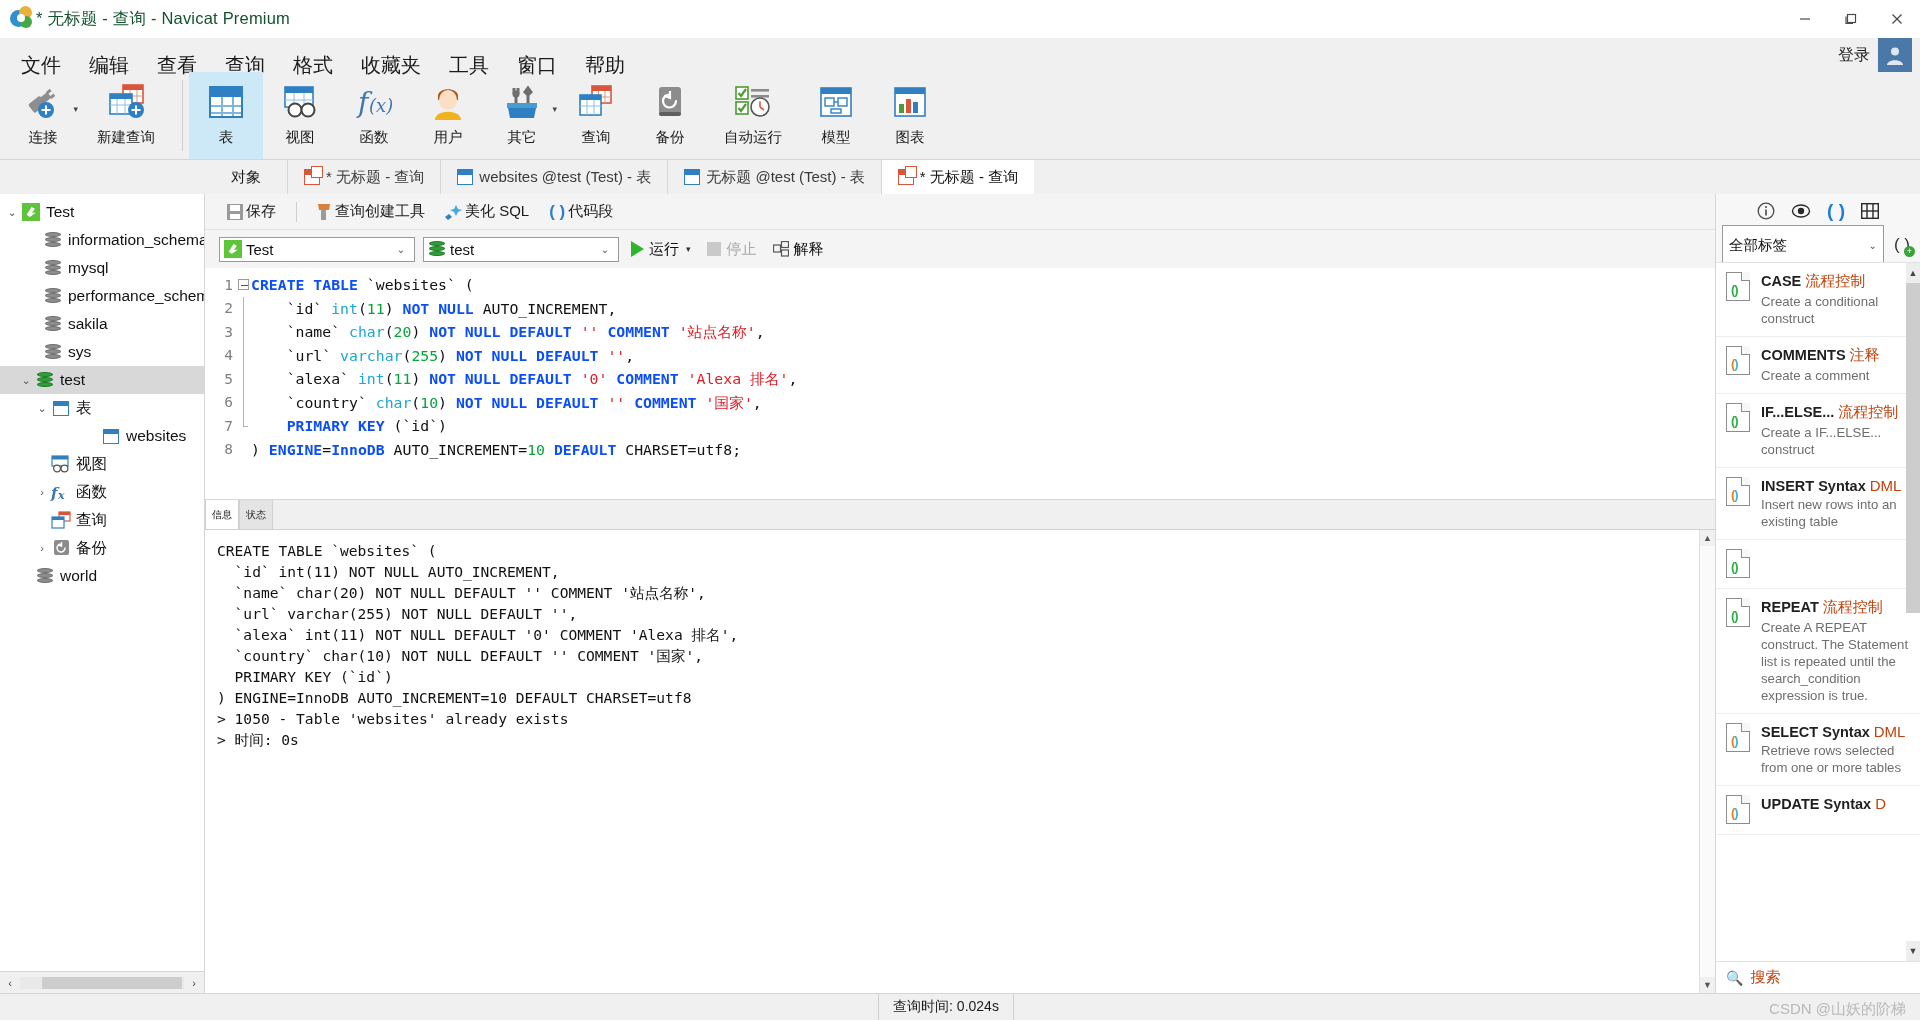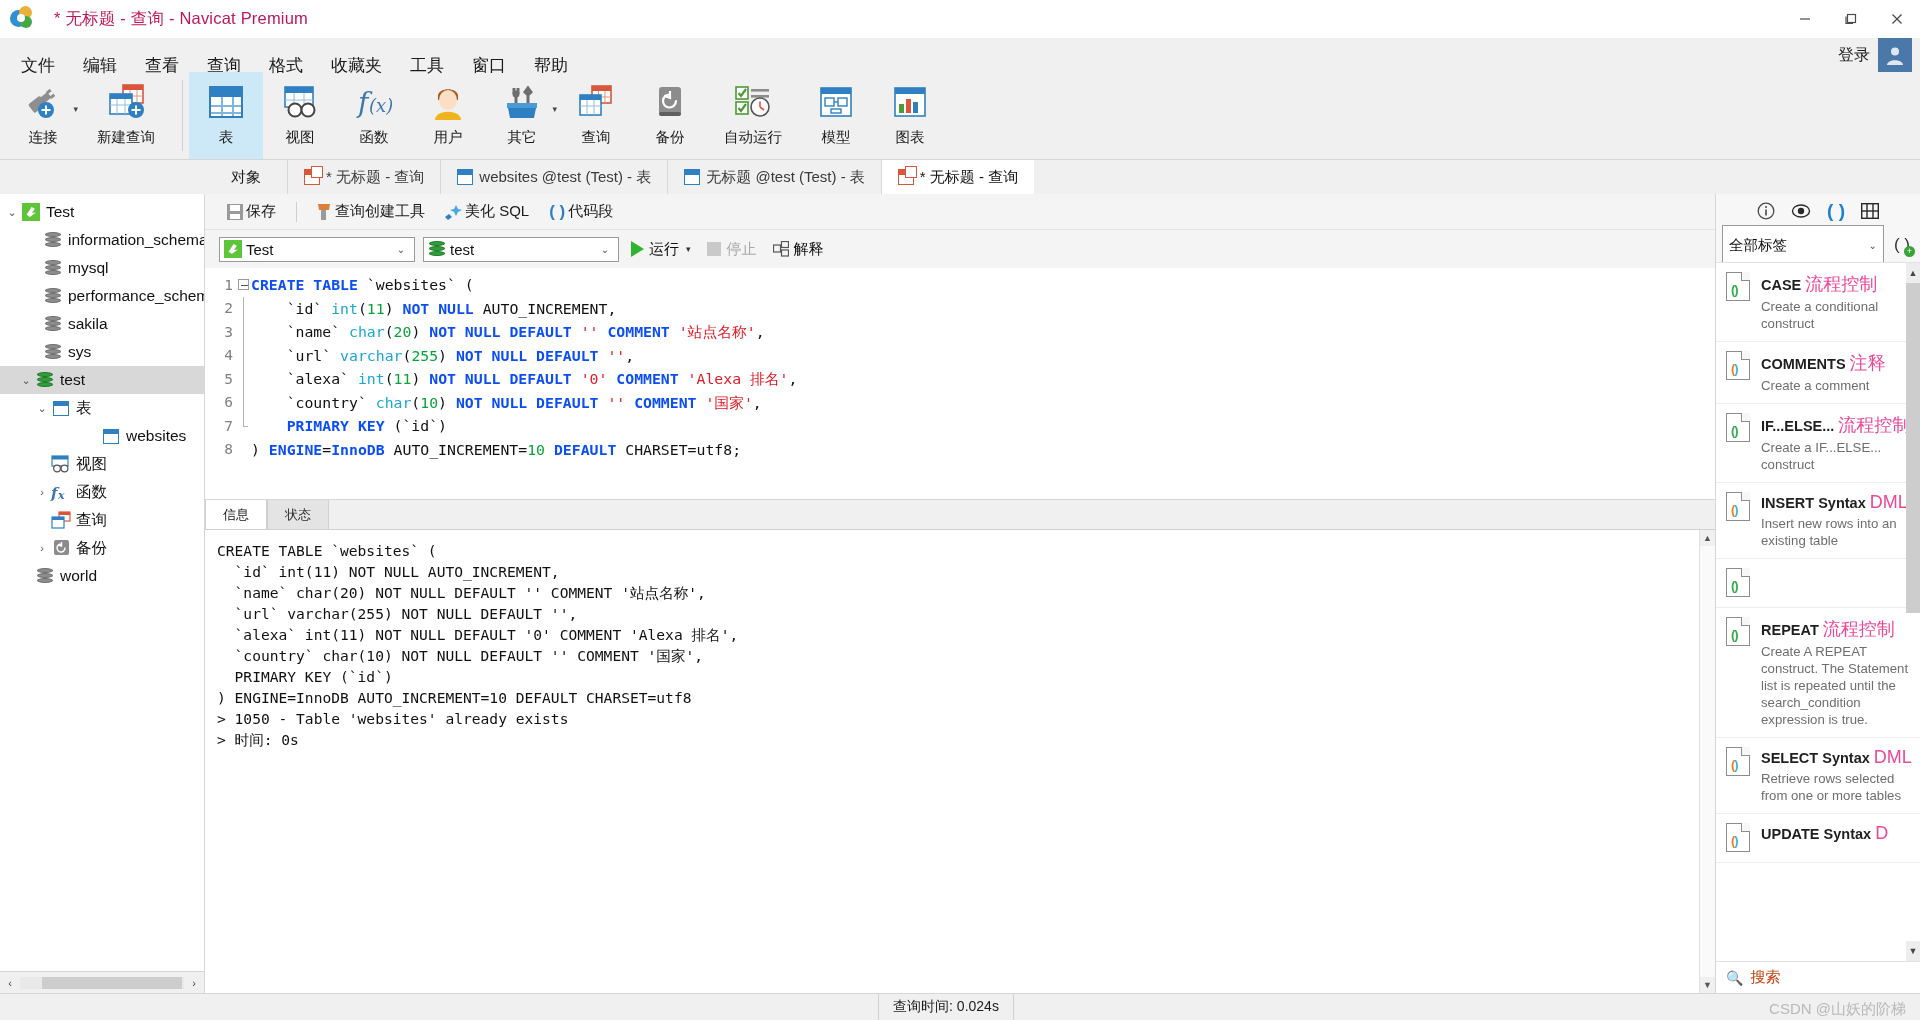--- a/index.html
+++ b/index.html
@@ -11,29 +11,29 @@
   .app { width:1920px; height:1020px; display:flex; flex-direction:column; background:#f0f0f0; }
 
   
   .titlebar { height:38px; background:#ffffff; display:flex; align-items:center; flex:0 0 38px; }
   .tb-logo { width:26px; height:26px; margin-left:10px; position:relative; }
   .tb-logo .c1,.tb-logo .c2,.tb-logo .c3 { position:absolute; border-radius:50%; }
   .tb-logo .c1 { width:17px;height:17px;left:0;top:4px;background:#2f8fd0; }
   .tb-logo .c2 { width:13px;height:13px;left:9px;top:0;background:#e8b13a; }
   .tb-logo .c3 { width:12px;height:12px;left:10px;top:10px;background:#44a845; }
   .tb-logo .hole { position:absolute; width:8px;height:8px;left:7px;top:8px;background:#fff;border-radius:50%; }
-  .tb-title { margin-left:18px; font-size:16.5px; color:#be185d; letter-spacing:.2px; }
+  .tb-title { margin-left:0; font-size:16.5px; color:#14532d; letter-spacing:.2px; }
   .tb-spacer { flex:1; }
   .tb-btn { width:46px; height:38px; display:flex; align-items:center; justify-content:center;
             color:#4a4a4a; font-size:15px; }
   .tb-btn svg { display:block; }
 
   
   .menubar { height:34px; background:#f0f0f0; display:flex; align-items:center; flex:0 0 34px; position:relative; }
-  .menu-item { font-size:17px; color:#1b1b1b; padding:3px 14px;margin-top:21px; }
+  .menu-item { font-size:20px; color:#1b1b1b; padding:3px 14px;margin-top:21px; }
   .menu-item:first-child { margin-left:7px; }
   .menu-right { position:absolute; right:0; top:0; height:34px; display:flex; align-items:center; gap:8px; padding-right:8px;}
   .login-text { font-size:16px; color:#1b1b1b; }
   .avatar-btn { width:34px;height:34px; background:#4a78a8; display:flex;align-items:center;justify-content:center; }
   .avatar-btn svg { display:block; }
 
   
   .ribbon { height:88px; background:#f0f0f0; display:flex; align-items:stretch; flex:0 0 88px;
             border-bottom:1px solid #d6d6d6; padding-left:6px; }
   .rb-item { width:74px; display:flex; flex-direction:column; align-items:center; justify-content:flex-start;
@@ -133,21 +133,21 @@
   .kw { color:#0c4ef5; font-weight:bold; }
   .ty { color:#1ba7d4; }
   .num { color:#0aa33a; }
   .str { color:#e01b24; }
   .pl { color:#111; }
   .ed-vscroll { position:absolute; right:0; top:0; bottom:0; width:14px; background:#fff; }
 
   
   .results { flex:1; display:flex; flex-direction:column; min-height:0; background:#fff; }
   .res-tabs { height:30px; background:#f0f0f0; display:flex; align-items:flex-end; border-bottom:1px solid #d0d0d0;}
-  .res-tab { height:30px; padding:0 17px; font-size:13px; color:#2a2a2a; display:flex; align-items:center;
+  .res-tab { height:30px; padding:0 6px; font-size:10px; color:#2a2a2a; display:flex; align-items:center;
              background:#e4e4e4; border:1px solid #d0d0d0; border-bottom:none; }
   .res-tab.active { background:#fff; color:#111; }
   .res-body { flex:1; display:flex; min-height:0; }
   .res-text { flex:1; padding:10px 12px; font-family:"DejaVu Sans Mono", monospace;
               font-size:14.6px; line-height:21px; color:#111; white-space:pre; overflow:hidden; }
   .res-scroll { width:16px; background:#f0f0f0; border-left:1px solid #e0e0e0; display:flex;
                 flex-direction:column; align-items:center; }
   .rs-arr { width:16px;height:16px; display:flex;align-items:center;justify-content:center; font-size:9px; color:#555;
             background:#f0f0f0;}
   .rs-track { flex:1; width:16px; background:#fafafa; }
@@ -166,21 +166,21 @@
             background:#3aa33a; color:#fff; font-size:9px; line-height:11px; text-align:center;}
   .rp-list { flex:1; background:#fff; overflow:hidden; position:relative; border-top:1px solid #e2e2e2;}
   .snip { display:flex; gap:9px; padding:9px 8px 9px 10px; border-bottom:1px solid #ededed; }
   .snip-ico { width:26px;height:30px;flex:0 0 26px; position:relative; }
   .doc { width:24px;height:29px;border:1.6px solid #8c8c8c;background:#fff; position:relative; }
   .doc::after{content:"";position:absolute;right:-1px;top:-1px;width:8px;height:8px;background:#f7f7f7;
      border-left:1.6px solid #8c8c8c;border-bottom:1.6px solid #8c8c8c;}
   .par { position:absolute; left:4px; top:9px; font-size:13px; font-weight:bold; letter-spacing:-1px;}
   .snip-txt { flex:1; min-width:0; }
   .snip-title { font-size:14.5px; font-weight:bold; color:#1f1f1f; white-space:nowrap; }
-  .snip-tag { font-size:18px; font-weight:normal; color:#ec4899; margin-left:4px; }
+  .snip-tag { font-size:15px; font-weight:normal; color:#c2410c; margin-left:4px; }
   .snip-desc { font-size:13.2px; color:#6e6e6e; line-height:17px; margin-top:2px; }
   .rp-thumb { position:absolute; right:0; top:20px; width:14px; height:330px; background:#cdcdcd; }
   .rp-up,.rp-dn { position:absolute; right:0; width:14px;height:20px; background:#ededed; text-align:center;
                   font-size:9px; line-height:20px; color:#444; }
   .rp-up{top:0;} .rp-dn{bottom:0;}
   .rp-search { height:32px; border-top:1px solid #e2e2e2; display:flex; align-items:center; gap:7px; padding:0 10px;
                background:#fff; }
   .rp-search .mag { font-size:14px; color:#555; }
   .rp-search .ph { font-size:15px; color:#c2410c; }
 

